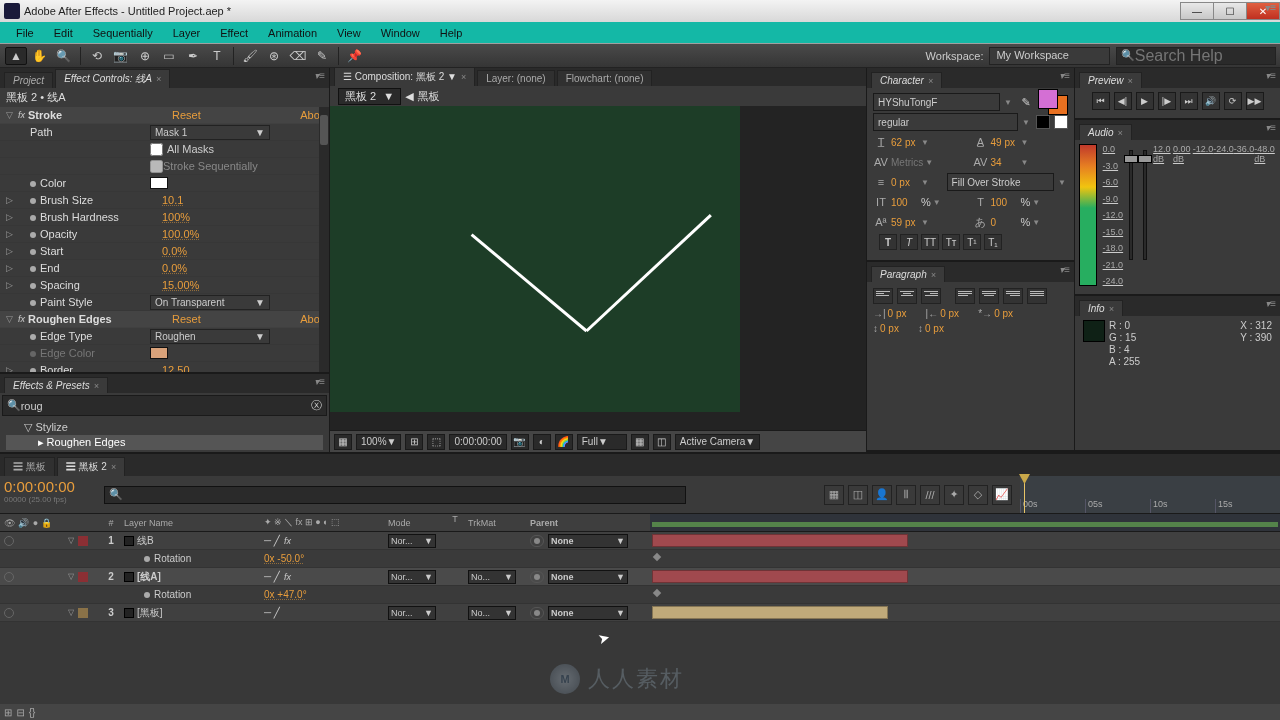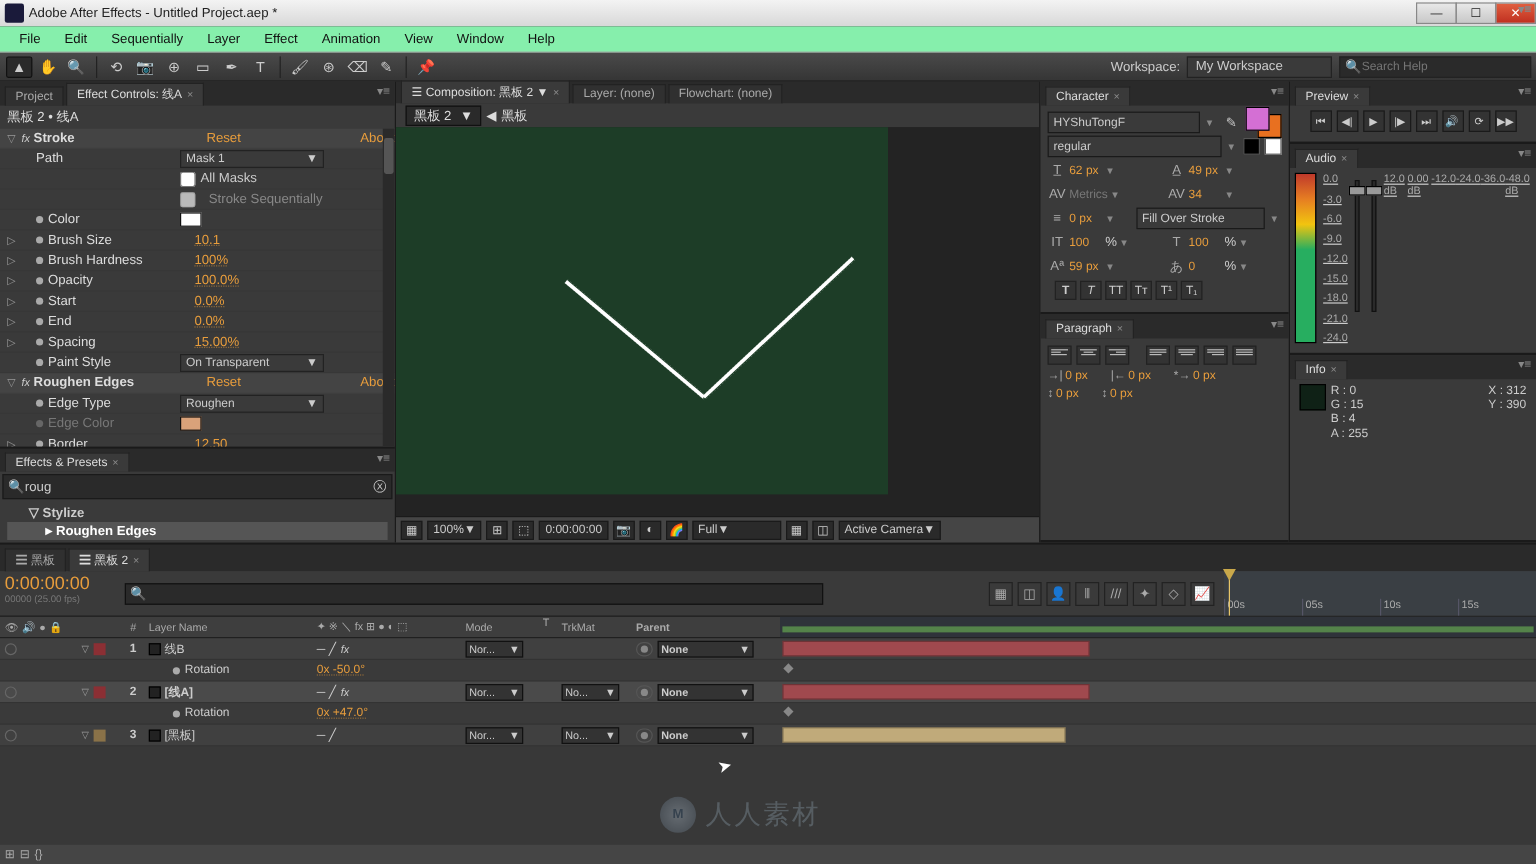--- a/index.html
+++ b/index.html
@@ -22,42 +22,42 @@
   body { background: var(--bg0); color: var(--txt); font-size: 11px; width:1280px; height:720px; overflow:hidden; position:relative; }
   
   
   .titlebar { height:22px; background: linear-gradient(#f3f3f3,#d8d8d8); display:flex; align-items:center; padding-left:4px; color:#222; }
   .titlebar .logo { width:16px; height:16px; background:#1a1a3a; border-radius:2px; margin-right:4px; display:inline-block; }
   .winbtns { margin-left:auto; display:flex; }
   .winbtn { width:34px; height:18px; border:1px solid #888; background:linear-gradient(#e8e8e8,#c8c8c8); display:flex; align-items:center; justify-content:center; font-size:10px; margin-left:-1px; }
   .winbtn.close { background:linear-gradient(#e06040,#c03020); color:white; }
   
   
-  .menubar { height:22px; background:#86efac; display:flex; align-items:center; padding-left:6px; color:#111; border-bottom:1px solid #a0a0a0; }
+  .menubar { height:22px; background:#14b8a6; display:flex; align-items:center; padding-left:6px; color:#111; border-bottom:1px solid #a0a0a0; }
   .menubar span { padding:2px 10px; }
   
   
   .toolbar { height:24px; background:linear-gradient(#4a4a4a,#353535); display:flex; align-items:center; padding:0 4px; border-bottom:1px solid #222; }
   .tb-btn { width:22px; height:18px; margin:0 1px; display:flex; align-items:center; justify-content:center; background: rgba(0,0,0,0); border:1px solid transparent; border-radius:2px; font-size:12px; color:#ccc; }
   .tb-btn.active { background:#2a2a2a; border-color:#111; }
   .tb-sep { width:1px; height:18px; background:#222; margin:0 4px; }
   .workspace { margin-left:auto; display:flex; align-items:center; gap:6px; }
   .ws-select { background:#3a3a3a; border:1px solid #222; color:#ccc; padding:1px 40px 1px 6px; font-size:11px; height:18px; }
   .search-help { display:flex; align-items:center; background:#2a2a2a; border:1px solid #222; padding:0 4px; width:160px; height:18px; }
-  .search-help input { background:transparent; border:none; color:#ccc; font-size:10px; width:100%; outline:none; }
+  .search-help input { background:transparent; border:none; color:#ccc; font-size:16px; width:100%; outline:none; }
   
   
   .cols { display:flex; height:384px; }
   .left { width:330px; display:flex; flex-direction:column; background:var(--bg1); border-right:1px solid #1a1a1a; }
   .center { flex:1; display:flex; flex-direction:column; background:var(--bg0); }
   .right { width:208px; display:flex; flex-direction:column; background:var(--bg1); border-left:1px solid #1a1a1a; }
   .right2 { width:206px; display:flex; flex-direction:column; background:var(--bg1); border-left:1px solid #1a1a1a; }
   
   
-  .tabs { height:20px; display:flex; align-items:flex-end; background:var(--bg0); padding-left:4px; position:relative; }
+  .tabs { height:20px; display:flex; align-items:flex-end; background:var(--bg0); padding-left:4px; position:relative;font-style:italic; }
   .tab { padding:2px 8px; background:#303030; color:#aaa; font-size:10px; margin-right:2px; border:1px solid #222; border-bottom:none; cursor:default; position:relative; }
   .tab.on { background:var(--bg1); color:#ddd; }
   .tab .x { margin-left:4px; color:#888; font-size:9px; }
   .panel-opt { position:absolute; right:4px; top:2px; color:#888; font-size:10px; }
   
   
   .ec-title { padding:2px 6px; font-size:11px; color:#ddd; }
   .ec-body { flex:1; overflow:hidden; background:var(--bg1); position:relative; }
   .ec-row { display:flex; align-items:center; height:17px; padding-left:6px; border-bottom:1px solid rgba(0,0,0,0.05); }
   .ec-row.hdr { background:#444; }
@@ -72,21 +72,21 @@
   .ec-sw { width:18px; height:12px; border:1px solid #111; display:inline-block; vertical-align:middle; }
   .ec-drop { background:#3a3a3a; border:1px solid #222; color:#ccc; padding:0 4px; height:15px; font-size:10px; width:120px; display:flex; align-items:center; justify-content:space-between; }
   .ec-scroll { position:absolute; right:0; top:0; bottom:0; width:10px; background:#2a2a2a; }
   .ec-thumb { position:absolute; left:1px; right:1px; top:8px; height:30px; background:#555; border-radius:2px; }
   
   
   .ep { height:80px; border-top:2px solid #1a1a1a; display:flex; flex-direction:column; }
   .ep-search { display:flex; align-items:center; padding:2px 4px; background:#2a2a2a; margin:2px; border:1px solid #1a1a1a; }
   .ep-search input { flex:1; background:transparent; border:none; color:#ccc; outline:none; font-size:11px; }
   .ep-tree { padding:2px 6px; }
-  .ep-item { padding:1px 0 1px 18px;font-weight:bold; }
+  .ep-item { padding:1px 0 1px 18px; }
   .ep-item.sel { background:#555; color:#fff; padding-left:32px; }
   
   
   .comp-tabs { height:18px; display:flex; align-items:flex-end; background:var(--bg0); padding-left:4px; }
   .comp-tabs .tab { font-size:10px; }
   .comp-crumb { height:20px; display:flex; align-items:center; padding-left:8px; background:var(--bg1); color:#ddd; font-size:11px; }
   .comp-crumb span { margin-right:4px; }
   .comp-crumb .bc-sel { background:#2a2a2a; padding:0 6px; border:1px solid #111; }
   .viewport { flex:1; display:flex; align-items:flex-start; justify-content:flex-start; background:#232323; padding:0; position:relative; }
   .comp-canvas { width:410px; height:306px; background:var(--comp-bg); position:relative; margin-left:0; }
@@ -268,21 +268,21 @@
           </div>
         </div>
       <div class="ec-row">
           <span class="ec-name ind"></span>
           <input type="checkbox" style=""> 
           <span style="margin-left:4px">All Masks</span>
         </div>
       <div class="ec-row">
           <span class="ec-name ind"></span>
           <input type="checkbox" disabled="" style=""> 
-          <span class="ec-val dim" style="margin-left:11px">Stroke Sequentially</span>
+          <span class="ec-val dim" style="margin-left:0">Stroke Sequentially</span>
         </div>
       <div class="ec-row">
           <span class="ec-name ind"><span class="ec-dot"></span><span>Color</span></span>
           <span class="ec-sw" style="background:#fff"></span>
         </div>
       <div class="ec-row">
           <span class="ec-twirl">▷</span>
           <span class="ec-name ind" style="padding-left:12px"><span class="ec-dot"></span><span>Brush Size</span></span>
           <span class="ec-val">10.1</span>
         </div>
@@ -384,21 +384,21 @@
     </div>
     <div class="comp-footer">
       <div class="cf-item cf-btn">▦</div>
       <div class="cf-item"><span>100%</span> ▼</div>
       <div class="cf-item cf-btn">⊞</div>
       <div class="cf-item cf-btn">⬚</div>
       <div class="cf-item">0:00:00:00</div>
       <div class="cf-item cf-btn">📷</div>
       <div class="cf-item cf-btn">◐</div>
       <div class="cf-item cf-btn">🌈</div>
-      <div class="cf-item" style="width:74px"><span>Full</span> ▼</div>
+      <div class="cf-item" style="width:50px"><span>Full</span> ▼</div>
       <div class="cf-item cf-btn">▦</div>
       <div class="cf-item cf-btn">◫</div>
       <div class="cf-item"><span>Active Camera</span> ▼</div>
     </div>
   </div>
 
   <div class="right">
     <div class="r-panel">
       <div class="tabs">
           <div class="tab on"><span>Character</span><span class="x">×</span></div>

